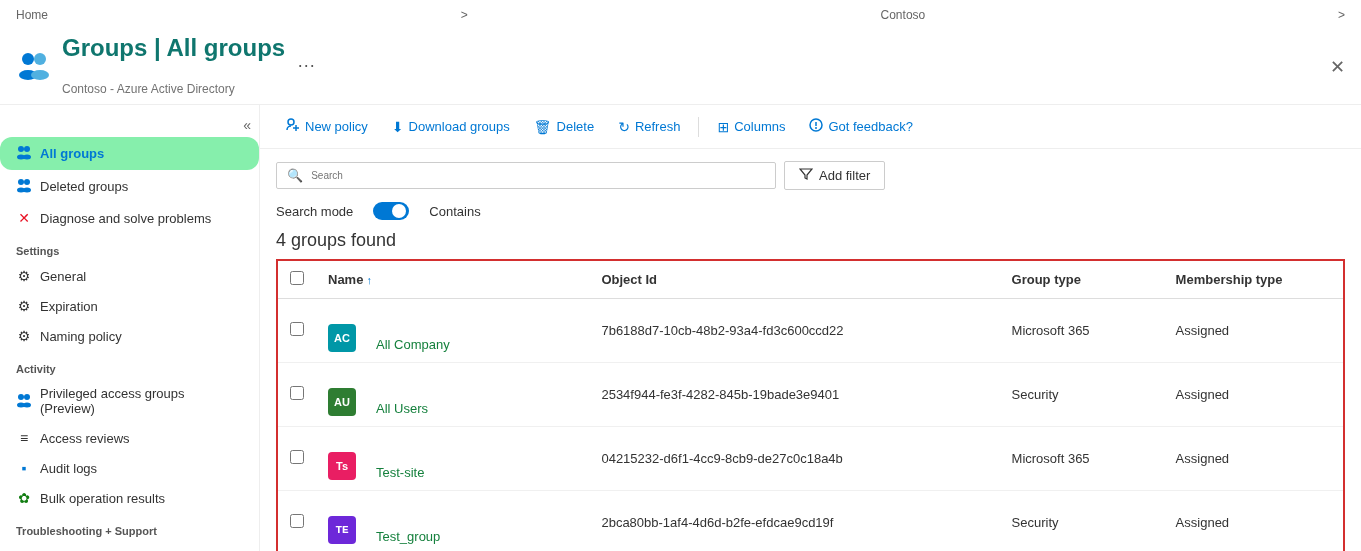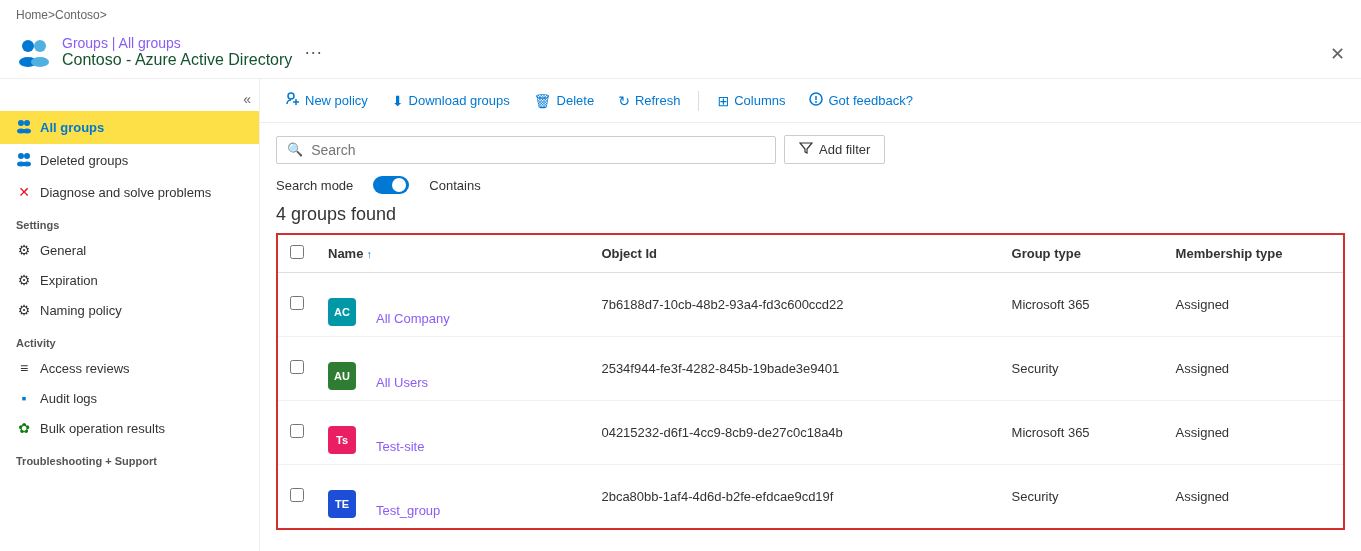--- a/index.html
+++ b/index.html
@@ -1,59 +1,59 @@
 <!DOCTYPE html>
 <html><head>
   <meta charset="utf-8">
   <style>
     * { box-sizing: border-box; margin: 0; padding: 0; }
     body { font-family: 'Segoe UI', Arial, sans-serif; font-size: 13px; color: #333; background: #fff; }
     
     .app-container { display: flex; flex-direction: column; height: 551px; width: 1361px; overflow: hidden; }
     
     
-    .breadcrumb { display: flex; align-items: center; gap: 0; padding: 8px 16px; font-size: 12px; color: #0078d4; }
+    .breadcrumb { display: flex; align-items: center; gap: 6px; padding: 8px 16px; font-size: 12px; color: #0078d4; justify-content: space-between; }
     .breadcrumb span { color: #666; }
     
     .page-header { display: flex; align-items: center; padding: 4px 16px 8px 16px; border-bottom: 1px solid #eee; position: relative; }
     .page-header-icon { width: 36px; height: 36px; margin-right: 10px; }
     .page-header-icon svg { width: 36px; height: 36px; }
-    .page-title { font-size: 14px; font-weight: 400; color: #8b5cf6; }
-    .page-subtitle { font-size: 16px; color: #14532d; }
+    .page-title { font-size: 24px; font-weight: 700; color: #0f766e; }
+    .page-subtitle { font-size: 12px; color: #737373; margin-top: 20px; }
     .header-ellipsis { margin-left: 12px; font-size: 18px; color: #555; cursor: pointer; }
     .close-btn { position: absolute; right: 16px; top: 50%; transform: translateY(-50%); font-size: 18px; color: #666; cursor: pointer; border: none; background: none; }
     
     
     .main-layout { display: flex; flex: 1; overflow: hidden; }
     
     
     .sidebar { width: 260px; border-right: 1px solid #eee; overflow-y: auto; padding: 8px 0; flex-shrink: 0; }
     .sidebar-collapse { display: flex; justify-content: flex-end; padding: 4px 8px; }
     .sidebar-collapse button { border: none; background: none; cursor: pointer; color: #666; font-size: 14px; }
     
     .sidebar-item { display: flex; align-items: center; gap: 8px; padding: 7px 16px; cursor: pointer; color: #333; font-size: 13px; }
-    .sidebar-item.active { background: #fde047; color: #0078d4; font-weight: 600; }
+    .sidebar-item.active { background: #86efac; color: #0078d4; font-weight: 600; border-radius: 12px; }
     .sidebar-item .icon { font-size: 14px; width: 16px; text-align: center; }
     
     .sidebar-section-label { padding: 12px 16px 4px 16px; font-size: 11px; font-weight: 600; color: #555; text-transform: none; }
     
     
     .content { flex: 1; overflow-y: auto; padding: 0; }
     
     
     .toolbar { display: flex; align-items: center; gap: 4px; padding: 8px 16px; border-bottom: 1px solid #eee; }
     .toolbar-btn { display: flex; align-items: center; gap: 5px; padding: 5px 10px; border: none; background: none; cursor: pointer; color: #0078d4; font-size: 13px; border-radius: 2px; }
     .toolbar-btn .icon { font-size: 14px; }
     .toolbar-divider { width: 1px; height: 20px; background: #ddd; margin: 0 4px; }
     
     
     .search-area { padding: 12px 16px 6px 16px; }
     .search-row { display: flex; align-items: center; gap: 8px; }
     .search-input-wrap { display: flex; align-items: center; border: 1px solid #ccc; border-radius: 2px; padding: 5px 10px; flex: 1; max-width: 500px; gap: 8px; }
-    .search-input-wrap input { border: none; outline: none; font-size: 14px; width: 100%; color: #8b5cf6; }
+    .search-input-wrap input { border: none; outline: none; font-size: 10px; width: 100%; color: #8b5cf6; }
     .search-icon { color: #666; font-size: 13px; }
     .add-filter-btn { display: flex; align-items: center; gap: 6px; padding: 5px 14px; border: 1px solid #ccc; border-radius: 2px; cursor: pointer; background: #fff; color: #333; font-size: 13px; }
     
     .search-mode-row { display: flex; align-items: center; gap: 20px; padding: 6px 16px; font-size: 13px; }
     .toggle { display: inline-flex; align-items: center; }
     .toggle-switch { width: 36px; height: 18px; background: #0078d4; border-radius: 9px; position: relative; cursor: pointer; }
     .toggle-switch::after { content: ''; width: 14px; height: 14px; background: #fff; border-radius: 50%; position: absolute; top: 2px; right: 3px; }
     
     .results-count { padding: 4px 16px 8px 16px; font-size: 18px; color: #333; }
     
@@ -67,23 +67,23 @@
     .col-name { min-width: 200px; }
     .col-objectid { min-width: 300px; }
     .col-grouptype { min-width: 120px; }
     .col-membership { min-width: 120px; }
     
     .name-cell { display: flex; align-items: flex-end; gap: 20px; }
     .avatar { width: 28px; height: 28px; border-radius: 4px; display: flex; align-items: center; justify-content: center; font-size: 11px; font-weight: 700; color: #fff; flex-shrink: 0; }
     .avatar-ac { background: #0097a7; }
     .avatar-au { background: #2e7d32; }
     .avatar-ts { background: #e91e63; }
-    .avatar-te { background: #1d4ed8; }
-    
-    .name-link { color: #8b5cf6; cursor: pointer; text-decoration: none; margin-top: 28px; }
+    .avatar-te { background: #6d28d9; font-family: Liberation Mono, monospace; }
+    
+    .name-link { color: #15803d; cursor: pointer; text-decoration: none; margin-top: 28px; }
     
     .sort-arrow { color: #0078d4; font-size: 11px; margin-left: 3px; }
     
     .checkbox { width: 14px; height: 14px; border: 1px solid #999; cursor: pointer; }
     
     .th-name { display: flex; align-items: center; }
   </style>
 </head>
 <body>
 
@@ -160,20 +160,31 @@
         <span>Expiration</span>
       </div>
       <div class="sidebar-item">
         <span class="icon">⚙</span>
         <span>Naming policy</span>
       </div>
 
       <div class="sidebar-section-label">Activity</div>
 
       <div class="sidebar-item">
+        <span class="icon">
+          <svg width="16" height="16" viewBox="0 0 16 16">
+              <circle cx="5" cy="5" r="3" fill="#0078d4"></circle>
+              <circle cx="11" cy="5" r="3" fill="#0078d4"></circle>
+              <ellipse cx="5" cy="13" rx="4" ry="2.5" fill="#0078d4"></ellipse>
+              <ellipse cx="11" cy="13" rx="4" ry="2.5" fill="#0078d4"></ellipse>
+            </svg>
+        </span>
+        <span>Privileged access groups (Preview)</span>
+      </div>
+      <div class="sidebar-item">
         <span class="icon">≡</span>
         <span>Access reviews</span>
       </div>
       <div class="sidebar-item">
         <span class="icon" style="color:#0078d4;">▪</span>
         <span>Audit logs</span>
       </div>
       <div class="sidebar-item">
         <span class="icon" style="color:#107c10;">✿</span>
         <span>Bulk operation results</span>

